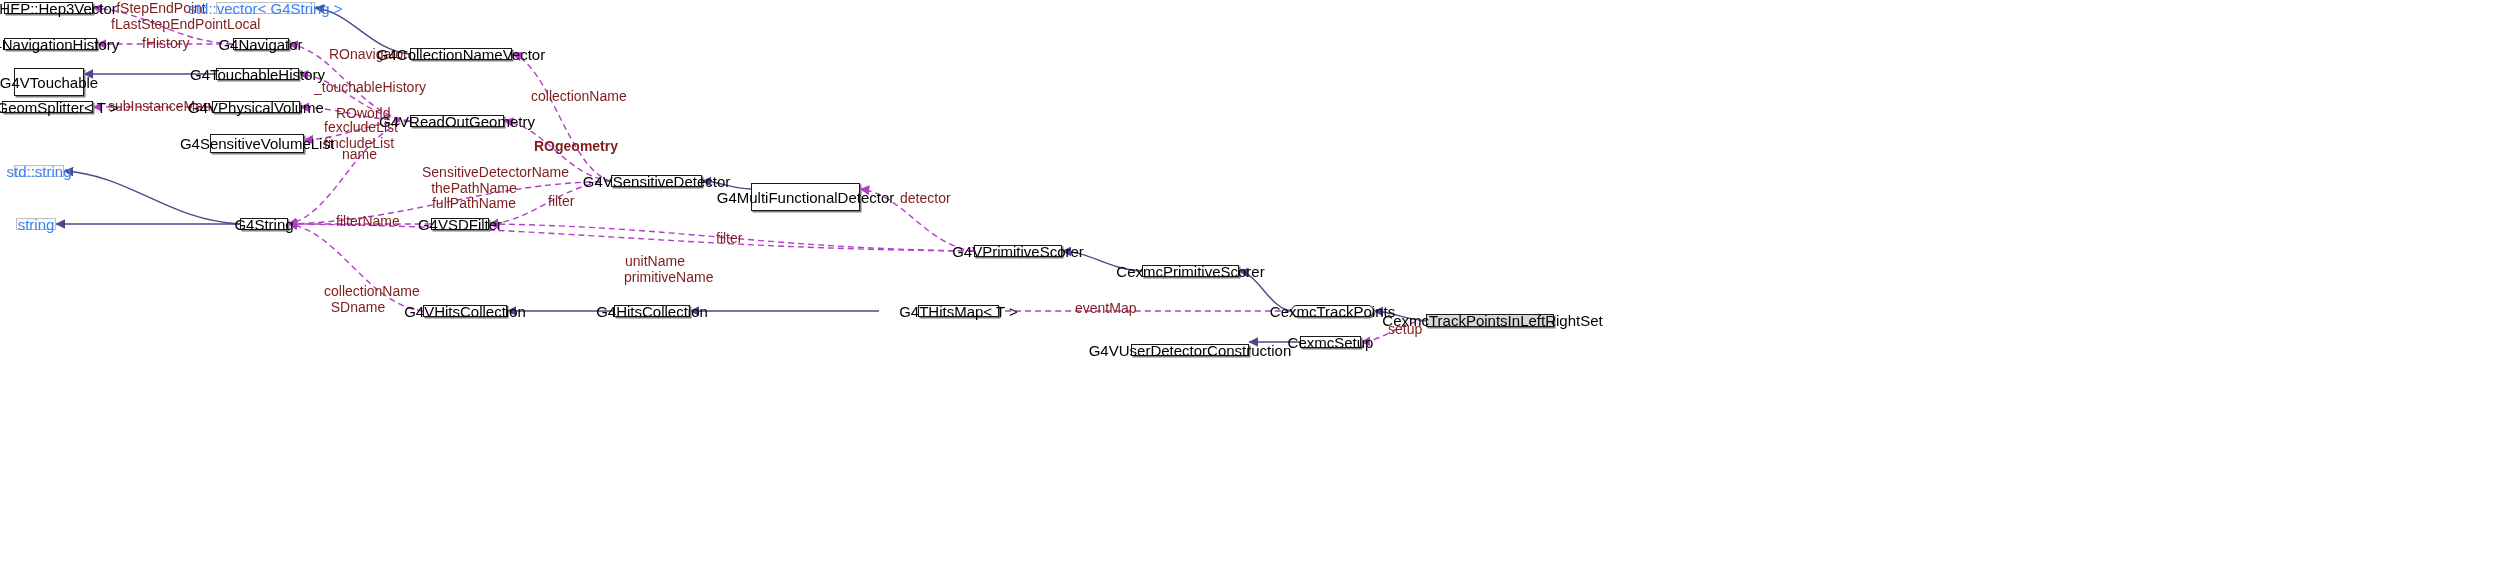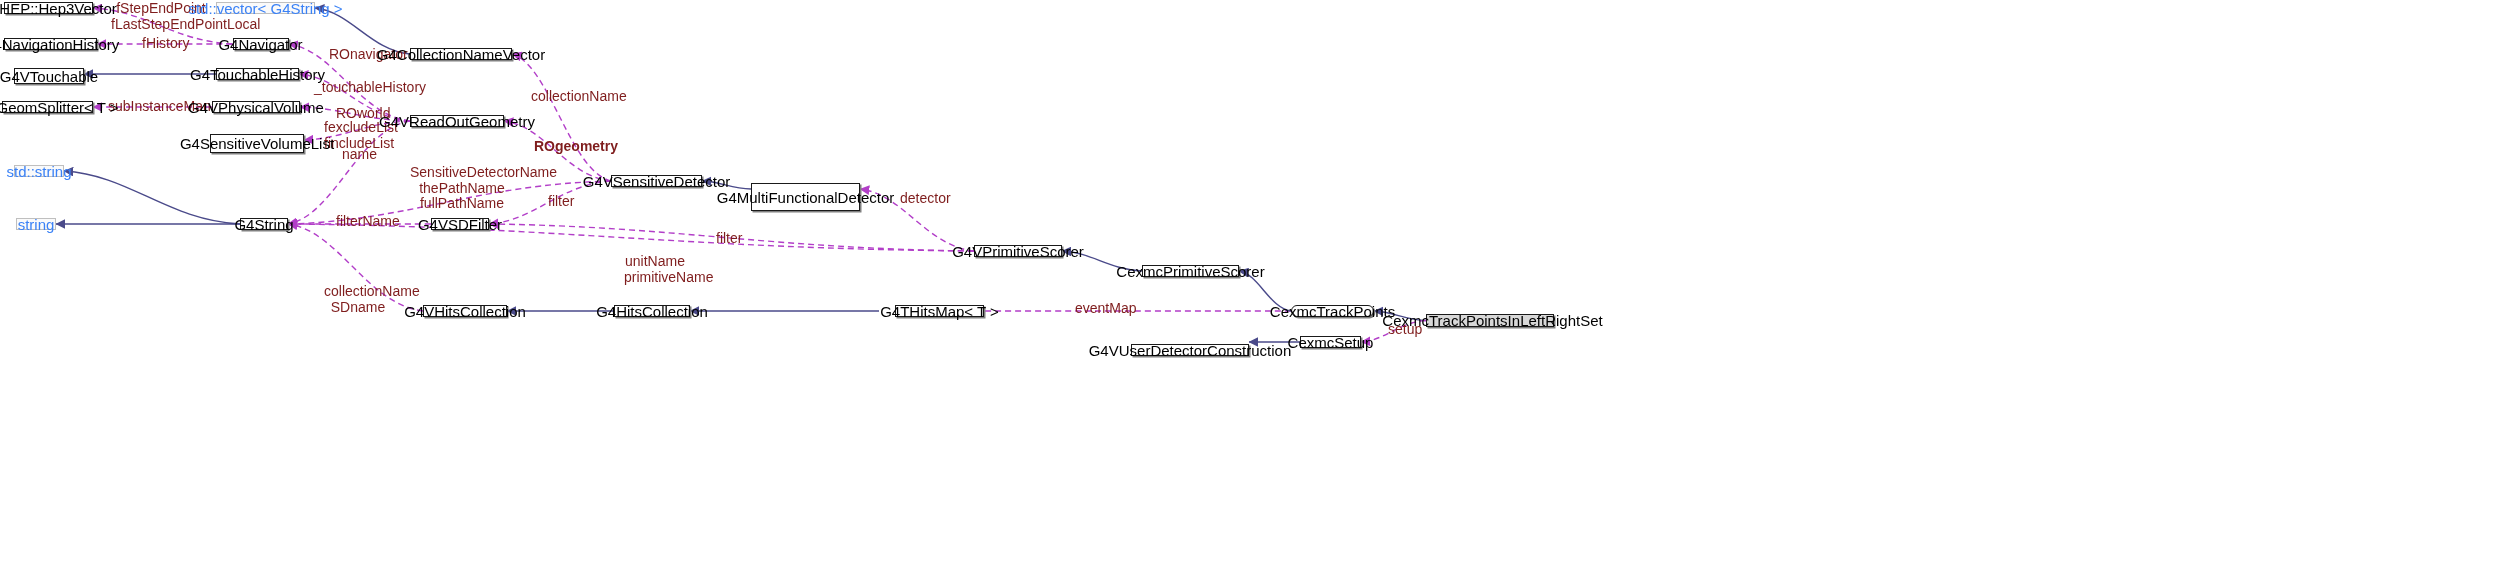--- a/index.html
+++ b/index.html
@@ -119,21 +119,21 @@
     </div>
     <div class="node solid" style="left: 4px; top: 38px; width: 93px; height: 12px;">
       <span>G4NavigationHistory</span>
     </div>
     <div class="node solid" style="left: 232.5px; top: 38px; width: 56px; height: 12px;">
       <span>G4Navigator</span>
     </div>
     <div class="node solid" style="left: 410px; top: 48px; width: 102px; height: 12px;">
       <span>G4CollectionNameVector</span>
     </div>
-    <div class="node solid" style="left: 14px; top: 68px; width: 70px; height: 16px;">
+    <div class="node solid" style="left: 14px; top: 68px; width: 70px; height: 28px;">
       <span>G4VTouchable</span>
     </div>
     <div class="node solid" style="left: 216px; top: 68px; width: 83px; height: 12px;">
       <span>G4TouchableHistory</span>
     </div>
     <div class="node solid" style="left: 2px; top: 101px; width: 91px; height: 12px;">
       <span>G4GeomSplitter&lt; T &gt;</span>
     </div>
     <div class="node solid" style="left: 212px; top: 101px; width: 88px; height: 12px;">
       <span>G4VPhysicalVolume</span>
@@ -167,21 +167,21 @@
     </div>
     <div class="node solid" style="left: 1142px; top: 265px; width: 97px; height: 12px;">
       <span>CexmcPrimitiveScorer</span>
     </div>
     <div class="node solid" style="left: 423px; top: 305px; width: 84px; height: 12px;">
       <span>G4VHitsCollection</span>
     </div>
     <div class="node solid" style="left: 614px; top: 305px; width: 76px; height: 12px;">
       <span>G4HitsCollection</span>
     </div>
-    <div class="node solid" style="left: 895px; top: 305px; width: 89px; height: 12px; text-align: right;">
+    <div class="node solid" style="left: 918px; top: 305px; width: 81px; height: 12px; text-align: right;">
       <span>G4THitsMap&lt; T &gt;</span>
     </div>
     <div class="node solid" style="left: 1291px; top: 305px; width: 83px; height: 12px; border-radius: 6px;">
       <span>CexmcTrackPoints</span>
     </div>
     <div class="node focus" style="left: 1426px; top: 314px; width: 128px; height: 13px; padding-left: 12px;">
       <span>CexmcTrackPointsInLeftRightSet</span>
     </div>
     <div class="node solid" style="left: 1131px; top: 344px; width: 118px; height: 12px;">
       <span>G4VUserDetectorConstruction</span>
@@ -194,21 +194,21 @@
     <div class="edge-label" style="left: 142px; top: 36px; width: 40px;">fHistory</div>
     <div class="edge-label" style="left: 329px; top: 47px; width: 53px;">ROnavigator</div>
     <div class="edge-label" style="left: 314px; top: 80px; width: 70px;">_touchableHistory</div>
     <div class="edge-label" style="left: 108px; top: 99px; width: 88px;">subInstanceManager</div>
     <div class="edge-label" style="left: 336px; top: 106px; width: 40px;">ROworld</div>
     <div class="edge-label" style="left: 531px; top: 89px; width: 65px;">collectionName</div>
     <div class="edge-label" style="left: 324px; top: 120px; width: 55px;">fexcludeList
 fincludeList</div>
     <div class="edge-label" style="left: 342px; top: 147px; width: 30px;">name</div>
     <div class="edge-label" style="left: 534px; top: 139px; width: 54px; font-weight: bold;">ROgeometry</div>
-    <div class="edge-label" style="left: 410px; top: 165px; width: 104px;">SensitiveDetectorName
+    <div class="edge-label" style="left: 422px; top: 165px; width: 104px;">SensitiveDetectorName
 thePathName
 fullPathName</div>
     <div class="edge-label" style="left: 548px; top: 194px; width: 25px;">filter</div>
     <div class="edge-label" style="left: 336px; top: 214px; width: 47px;">filterName</div>
     <div class="edge-label" style="left: 716px; top: 231px; width: 25px;">filter</div>
     <div class="edge-label" style="left: 900px; top: 191px; width: 38px;">detector</div>
     <div class="edge-label" style="left: 624px; top: 254px; width: 62px;">unitName
 primitiveName</div>
     <div class="edge-label" style="left: 324px; top: 284px; width: 68px;">collectionName
 SDname</div>

